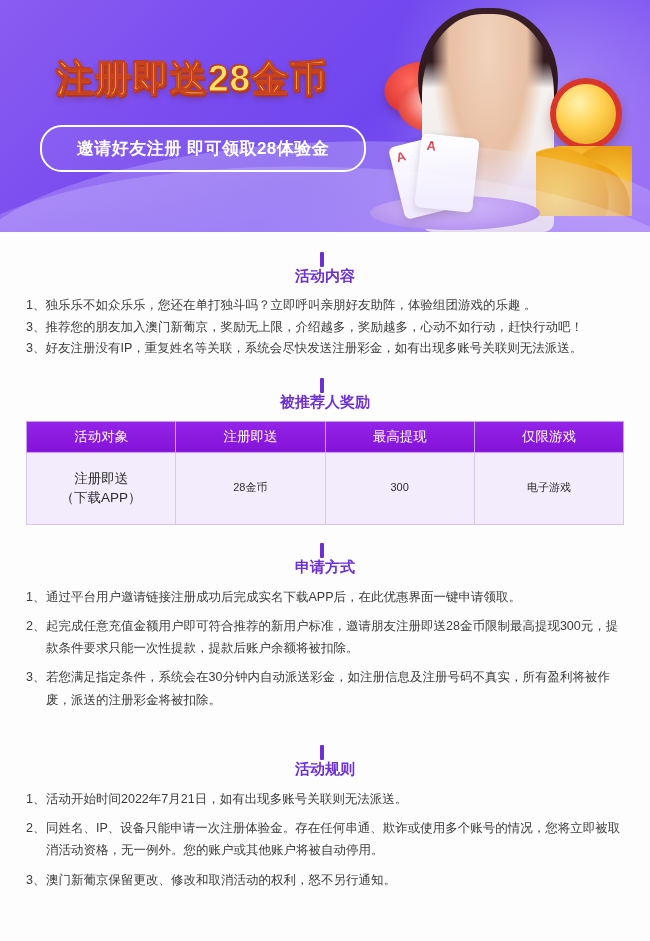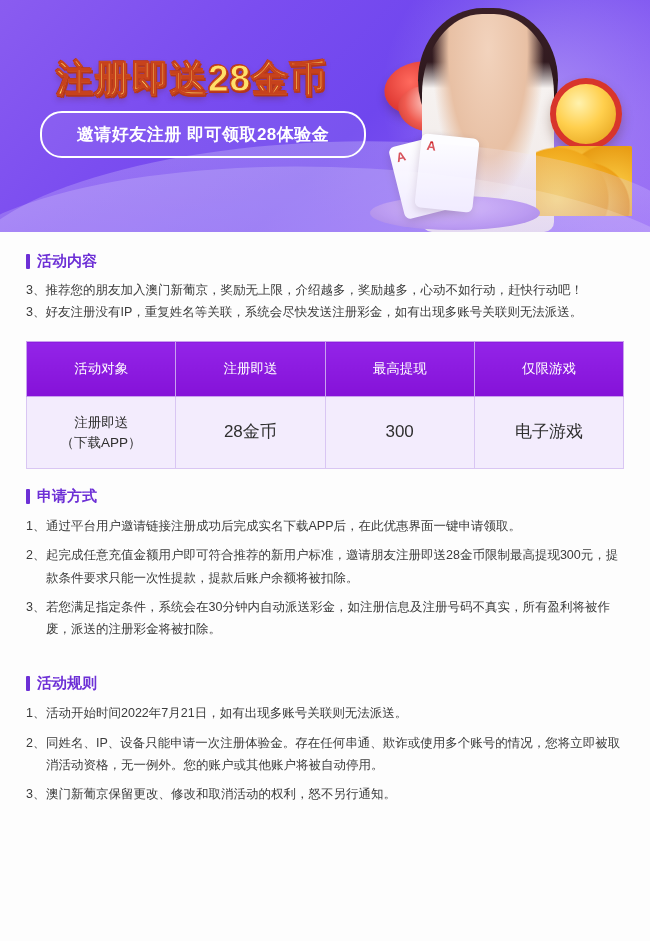--- a/index.html
+++ b/index.html
@@ -67,21 +67,21 @@
     font-weight: bold;
     letter-spacing: 1px;
     color: #ffe169;
     text-shadow: 0 2px 0 #b4381a, 2px 2px 0 #b4381a, -1px -1px 0 #b4381a, 0 4px 6px rgba(80,20,0,0.35);
     -webkit-text-stroke: 1px #c7421c;
     white-space: nowrap;
   }
   .hero-sub {
     position: absolute;
     left: 40px;
-    top: 111px;
+    top: 125px;
     min-width: 326px;
     padding: 10px 22px;
     border: 2px solid #ffffff;
     border-radius: 22px;
     color: #ffffff;
     font-size: 17px;
     font-weight: bold;
     letter-spacing: 0.5px;
     background: rgba(255,255,255,0.07);
     text-align: center;
@@ -203,20 +203,21 @@
   }
   .section + .section { margin-top: 18px; }
 
   .section-title {
     display: flex;
     align-items: center;
     font-size: 15px;
     font-weight: bold;
     color: #6d30d6;
     margin-bottom: 9px;
+    flex-direction: column;
   }
   .title-bar {
     display: inline-block;
     width: 4px;
     height: 15px;
     background: #6d30d6;
     margin-right: 7px;
     border-radius: 1px;
   }
 
@@ -252,31 +253,31 @@
     border-collapse: collapse;
     table-layout: fixed;
     font-size: 13px;
   }
   table.reward th {
     background: #8a1fe0;
     background: linear-gradient(180deg, #9324e8 0%, #8512d8 100%);
     color: #ffffff;
     font-weight: normal;
     font-size: 13.5px;
-    padding: 18px 4px;
+    padding: 6px 4px;
     border: 1px solid #c9a0ef;
     text-align: center;
   }
   table.reward td {
     background: #f3ecfd;
     color: #2f2f2f;
     padding: 16px 4px;
     border: 1px solid #d9c6f3;
     text-align: center;
-    font-size: 17px;
+    font-size: 11px;
     line-height: 1.45;
   }
   table.reward td.first-col {
     font-size: 13.5px;
   }
 
   .footer-space { height: 26px; }
 </style>
 </head>
 <body>
@@ -305,26 +306,31 @@
   </div>
 
   <div class="content">
 
     <div class="section">
       <div class="section-title">
         <span class="title-bar"></span>
         <span>活动内容</span>
       </div>
       <div class="para-block">
+        <p class="para">1、独乐乐不如众乐乐，您还在单打独斗吗？立即呼叫亲朋好友助阵，体验组团游戏的乐趣 。</p>
         <p class="para">3、推荐您的朋友加入澳门新葡京，奖励无上限，介绍越多，奖励越多，心动不如行动，赶快行动吧！</p>
         <p class="para">3、好友注册没有IP，重复姓名等关联，系统会尽快发送注册彩金，如有出现多账号关联则无法派送。</p>
       </div>
     </div>
 
     <div class="section">
+      <div class="section-title">
+        <span class="title-bar"></span>
+        <span>被推荐人奖励</span>
+      </div>
       <table class="reward">
         <thead>
           <tr>
             <th>活动对象</th>
             <th>注册即送</th>
             <th>最高提现</th>
             <th>仅限游戏</th>
           </tr>
         </thead>
         <tbody>

